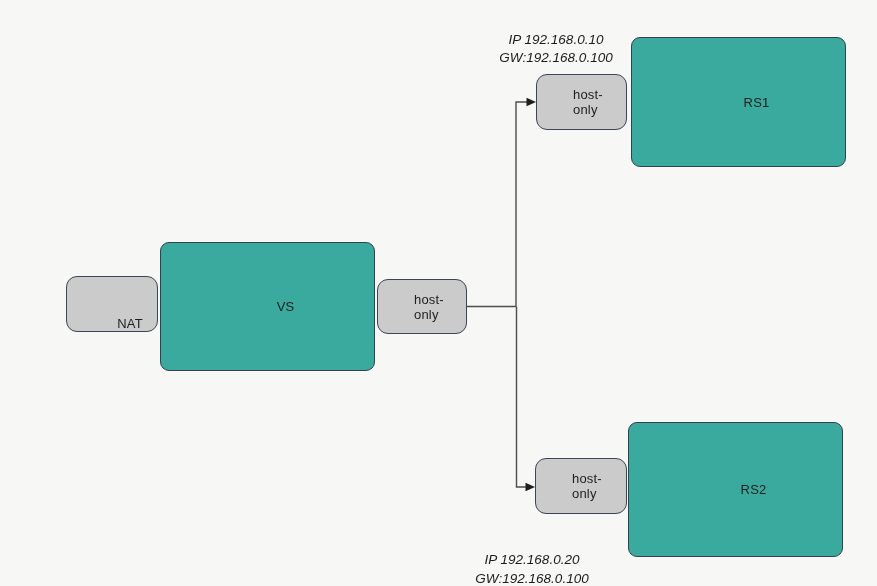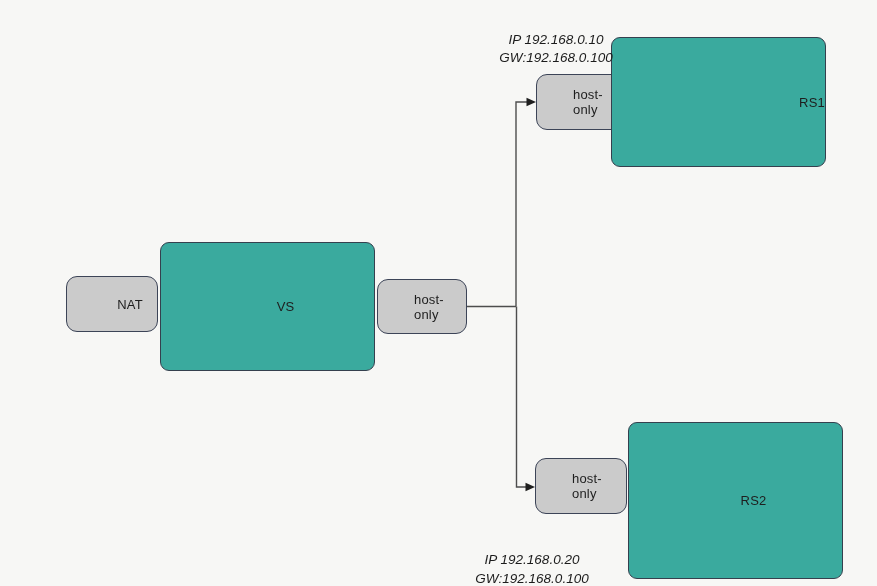--- a/index.html
+++ b/index.html
@@ -49,27 +49,27 @@
     position: absolute;
     text-align: center;
     font-size: 13.5px;
     line-height: 18px;
     color: #1c1c1c;
     z-index: 3;
     white-space: nowrap;
     font-style: italic;
   }
   
-  #node-nat       { left: 66px;  top: 276px; width: 92px;  height: 56px; }
+  #node-nat       { left: 66px;  top: 276px; width: 92px;  height: 56px; align-items: flex-end; }
   #node-vs        { left: 160px; top: 242px; width: 215px; height: 129px; justify-content: center; }
   #node-ho-main   { left: 377px; top: 279px; width: 90px;  height: 55px; }
   #node-ho-rs1    { left: 536px; top: 74px;  width: 91px;  height: 56px; }
-  #node-rs1       { left: 611px; top: 37px;  width: 215px; height: 130px; justify-content: flex-end; }
+  #node-rs1       { left: 631px; top: 37px;  width: 215px; height: 130px; }
   #node-ho-rs2    { left: 535px; top: 458px; width: 92px;  height: 56px; }
-  #node-rs2      { left: 628px; top: 422px; width: 215px; height: 157px; }
+  #node-rs2      { left: 628px; top: 422px; width: 215px; height: 135px; }
   
   #ann-vs-nat  { left: 8px;   top: 199px; width: 180px; }
   #ann-vs-ho   { left: 376px; top: 224px; width: 140px; }
   #ann-rs1     { left: 476px; top: 31px;  width: 160px; }
   #ann-rs2     { left: 452px; top: 550px; width: 160px; line-height: 19px; }
 </style>
 </head>
 <body>
 
 <div class="canvas">

